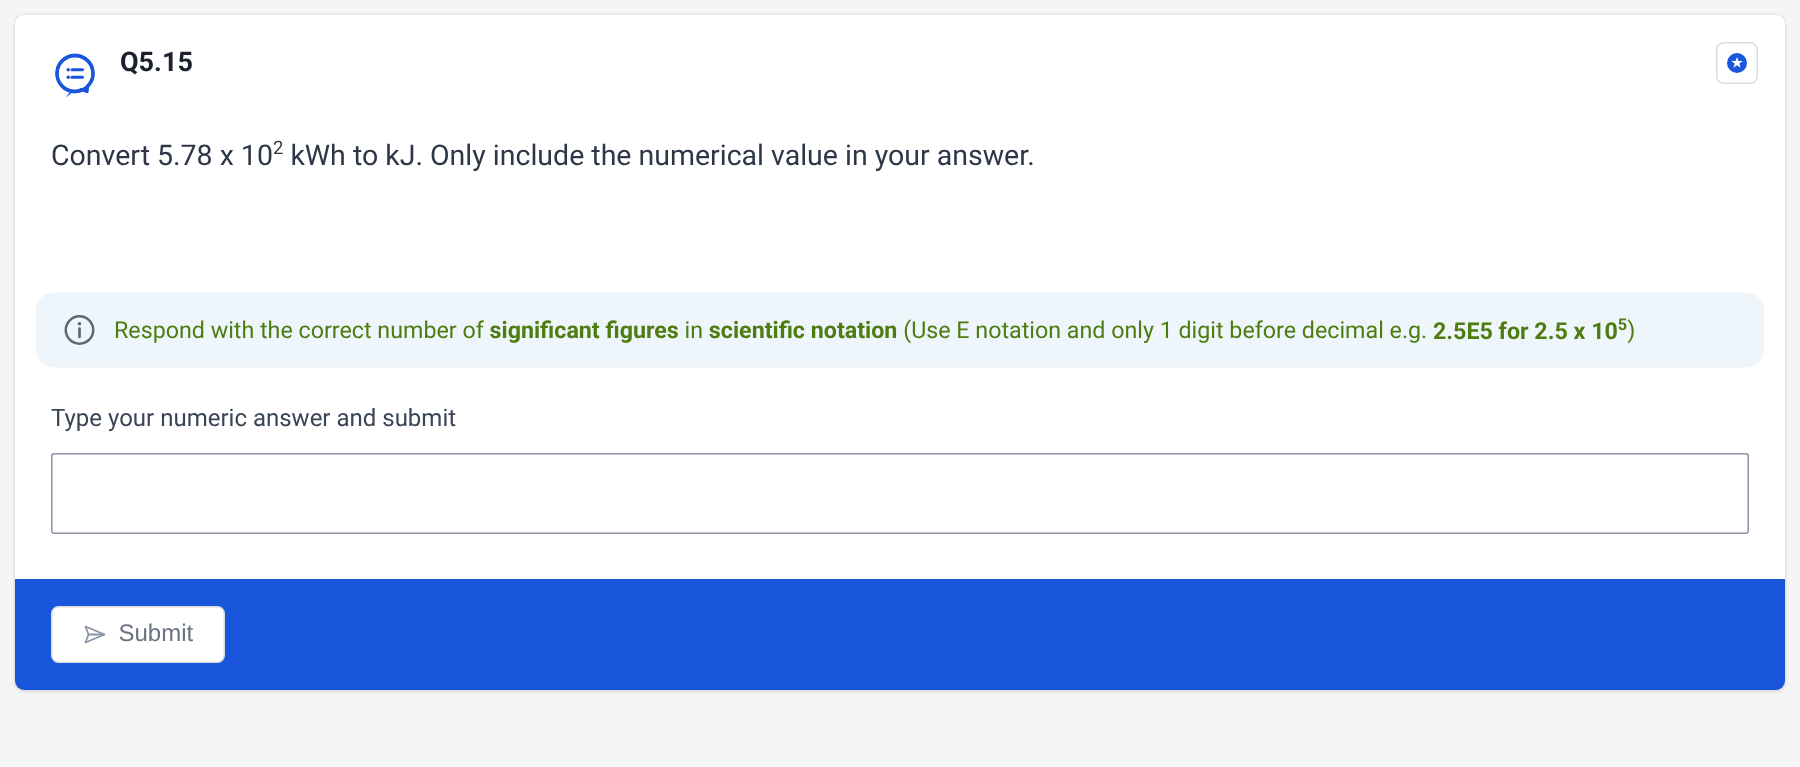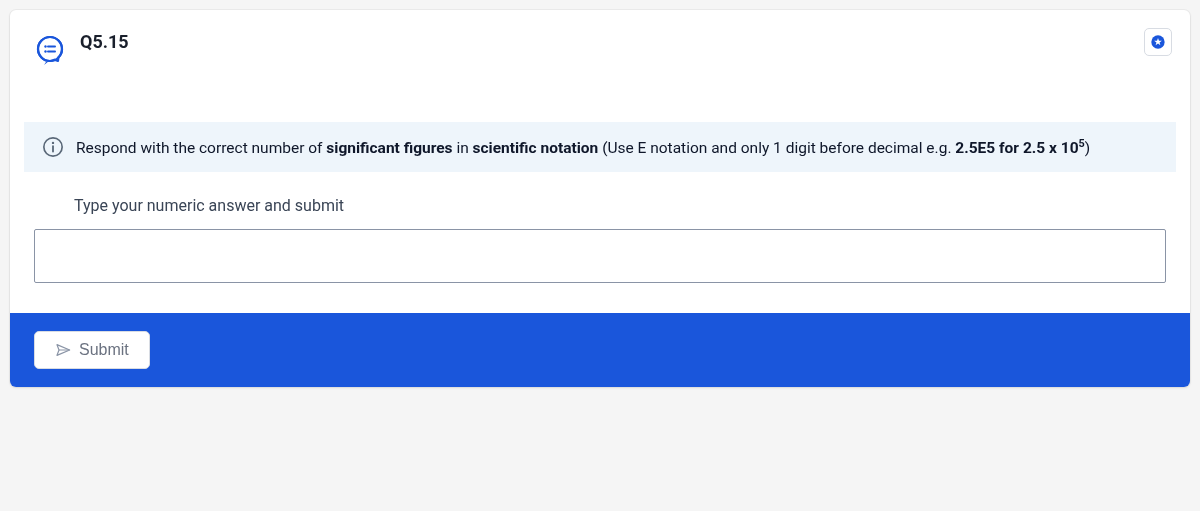--- a/index.html
+++ b/index.html
@@ -75,48 +75,47 @@
       font-size: 19px;
       color: #2d3748;
       line-height: 1.5;
     }
     .prompt sup {
       font-size: 0.65em;
       vertical-align: super;
     }
     .info-banner {
       background: #eef5fb;
-      border-radius: 0;
+      border-radius: 12px;
       padding: 14px 18px;
       margin: 46px 14px 0 14px;
       display: flex;
       align-items: center;
       gap: 12px;
-      color: #0f172a;
+      color: #4d7c0f;
       font-size: 15.5px;
     }
     .info-banner .info-icon {
       width: 22px;
       height: 22px;
       flex-shrink: 0;
     }
     .info-banner b {
       font-weight: 700;
     }
     .info-banner sup {
       font-size: 0.7em;
     }
     .answer-section {
       padding: 24px 24px 30px 24px;
     }
     .answer-label {
       font-size: 16px;
       color: #3a4556;
       margin-bottom: 14px;
-      margin-left: 40px;
     }
     .answer-input {
       width: 100%;
       height: 54px;
       border: 1px solid #8a94a6;
       border-radius: 2px;
       font-size: 16px;
       padding: 0 12px;
       outline: none;
     }
@@ -177,20 +176,25 @@
       <div class="question-number">Q5.15</div>
     </div>
     <button class="bookmark-btn">
       <svg width="16" height="16" viewBox="0 0 24 24">
         <circle cx="12" cy="12" r="10" fill="#1a56db"></circle>
         <path d="M12 6 L13.5 10 L17.8 10 L14.3 12.6 L15.6 16.8 L12 14.2 L8.4 16.8 L9.7 12.6 L6.2 10 L10.5 10 Z" fill="#ffffff"></path>
       </svg>
     </button>
   </div>
 
+  <div class="question-body">
+    <div class="prompt">
+      <span>Convert 5.78 x 10</span><sup>2</sup><span> kWh to kJ. Only include the numerical value in your answer.</span>
+    </div>
+  </div>
 
   <div class="info-banner">
     <svg class="info-icon" viewBox="0 0 24 24">
       <circle cx="12" cy="12" r="10" stroke="#5a6878" stroke-width="1.8" fill="none"></circle>
       <circle cx="12" cy="7.5" r="1.3" fill="#5a6878"></circle>
       <line x1="12" y1="11" x2="12" y2="17" stroke="#5a6878" stroke-width="2" stroke-linecap="round"></line>
     </svg>
     <div>
       <span>Respond with the correct number of </span><b>significant figures</b><span> in </span><b>scientific notation</b><span> (Use E notation and only 1 digit before decimal e.g. </span><b><span>2.5E5 for 2.5 x 10</span><sup>5</sup></b><span>)</span>
     </div>

